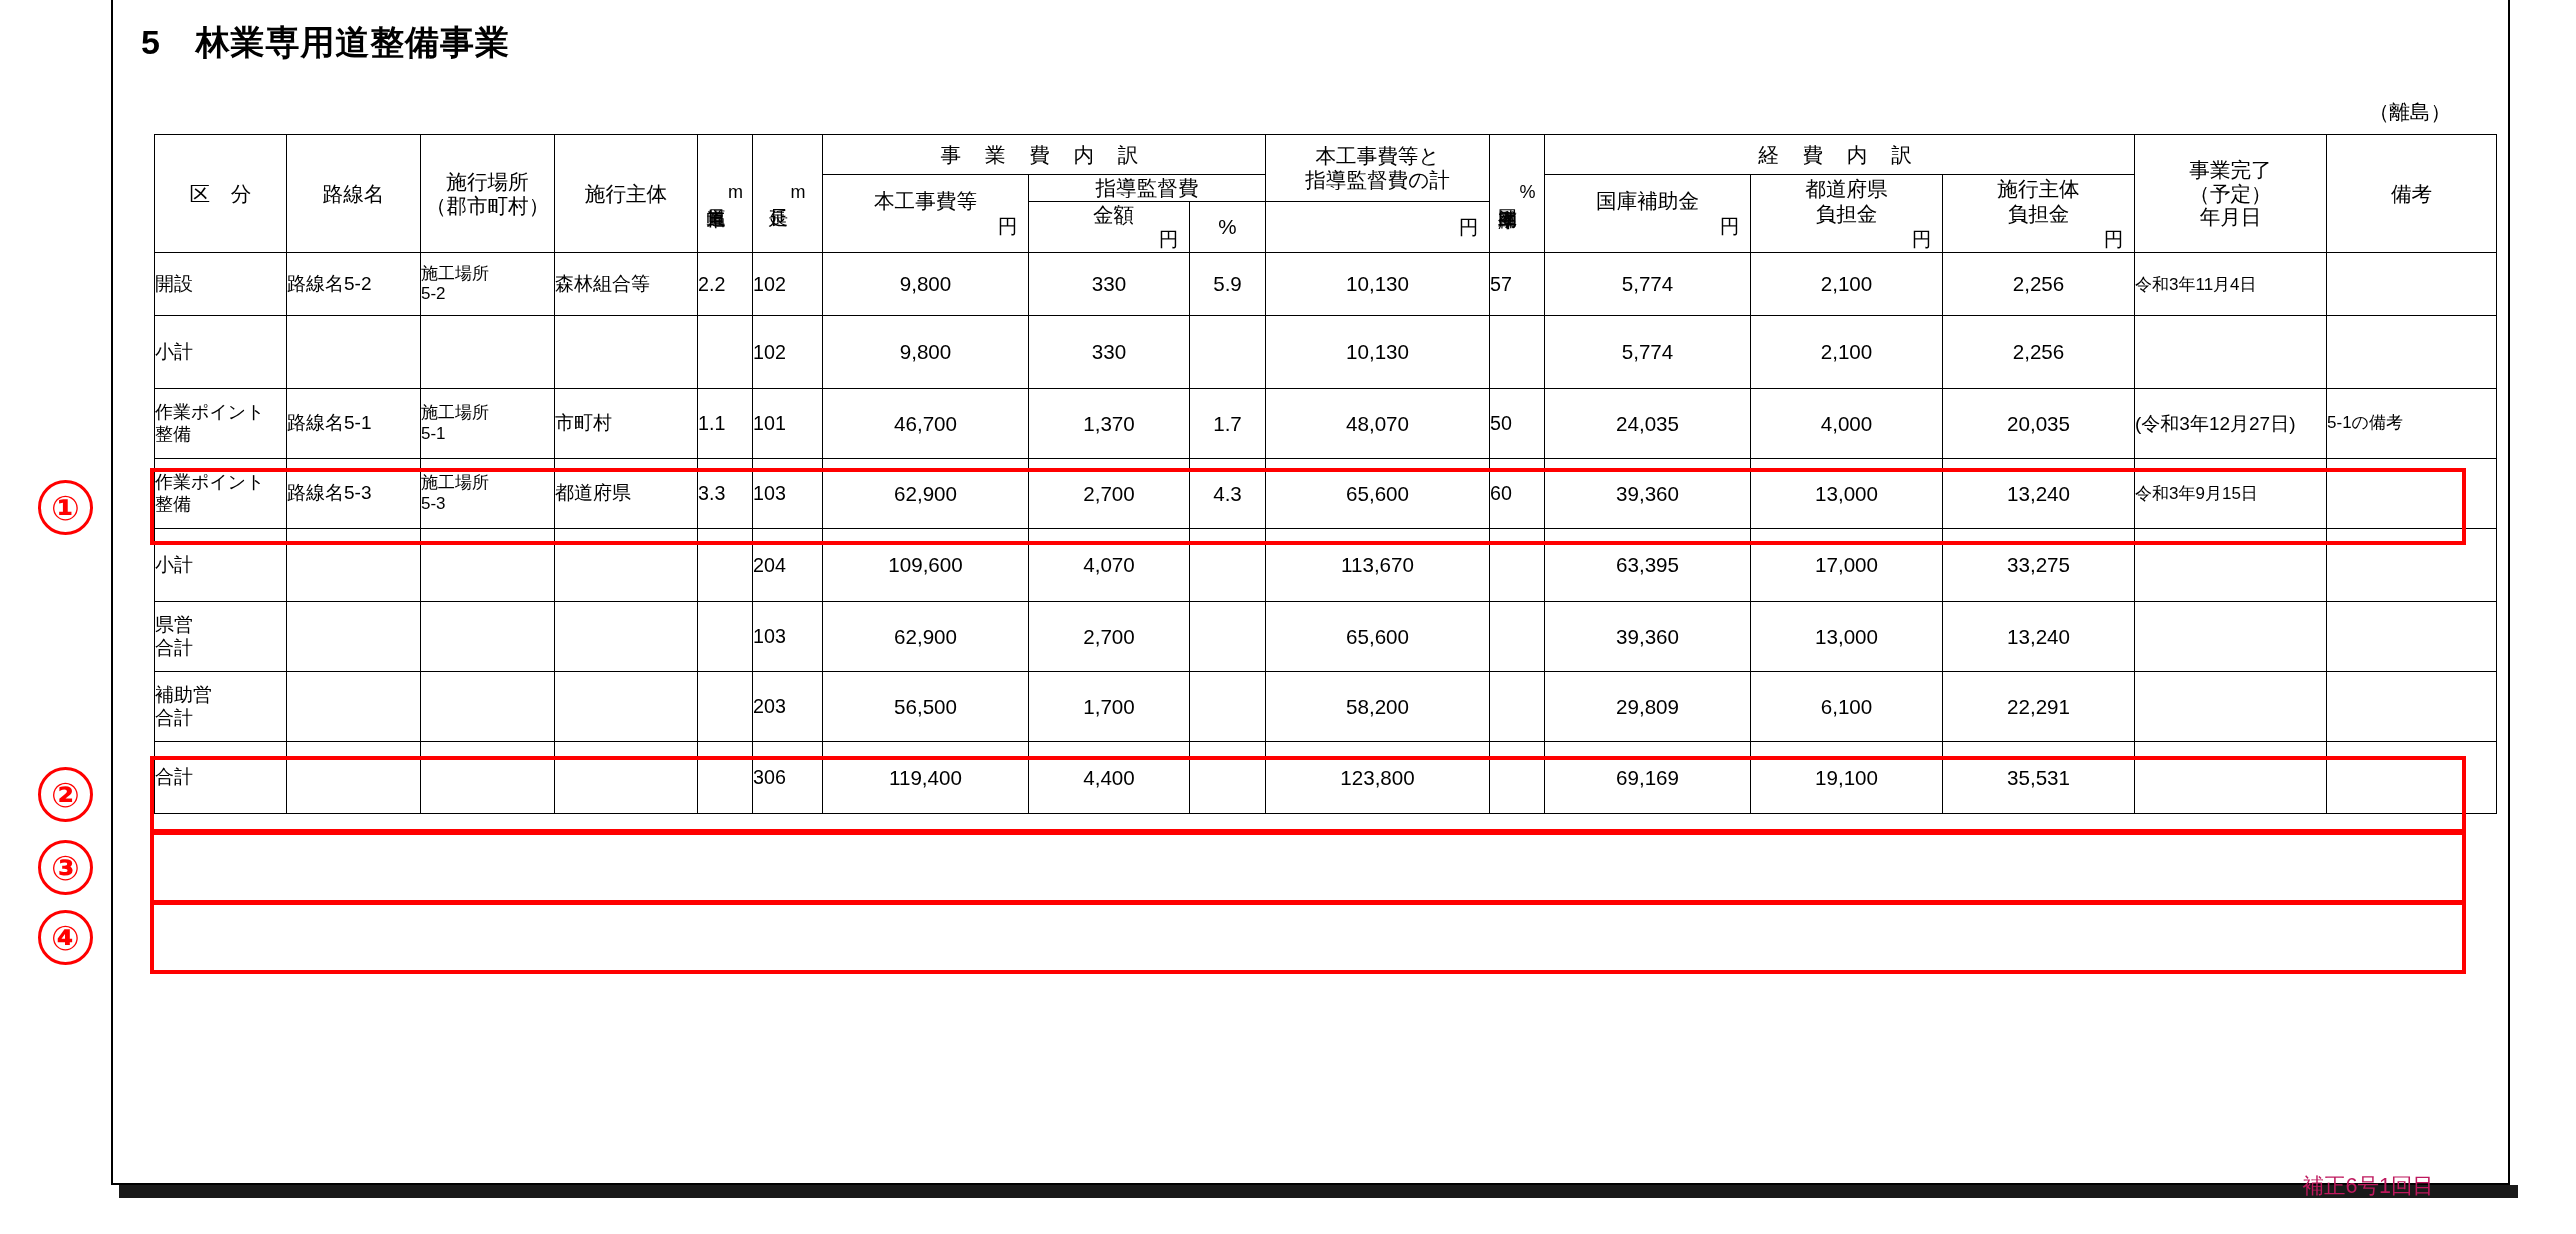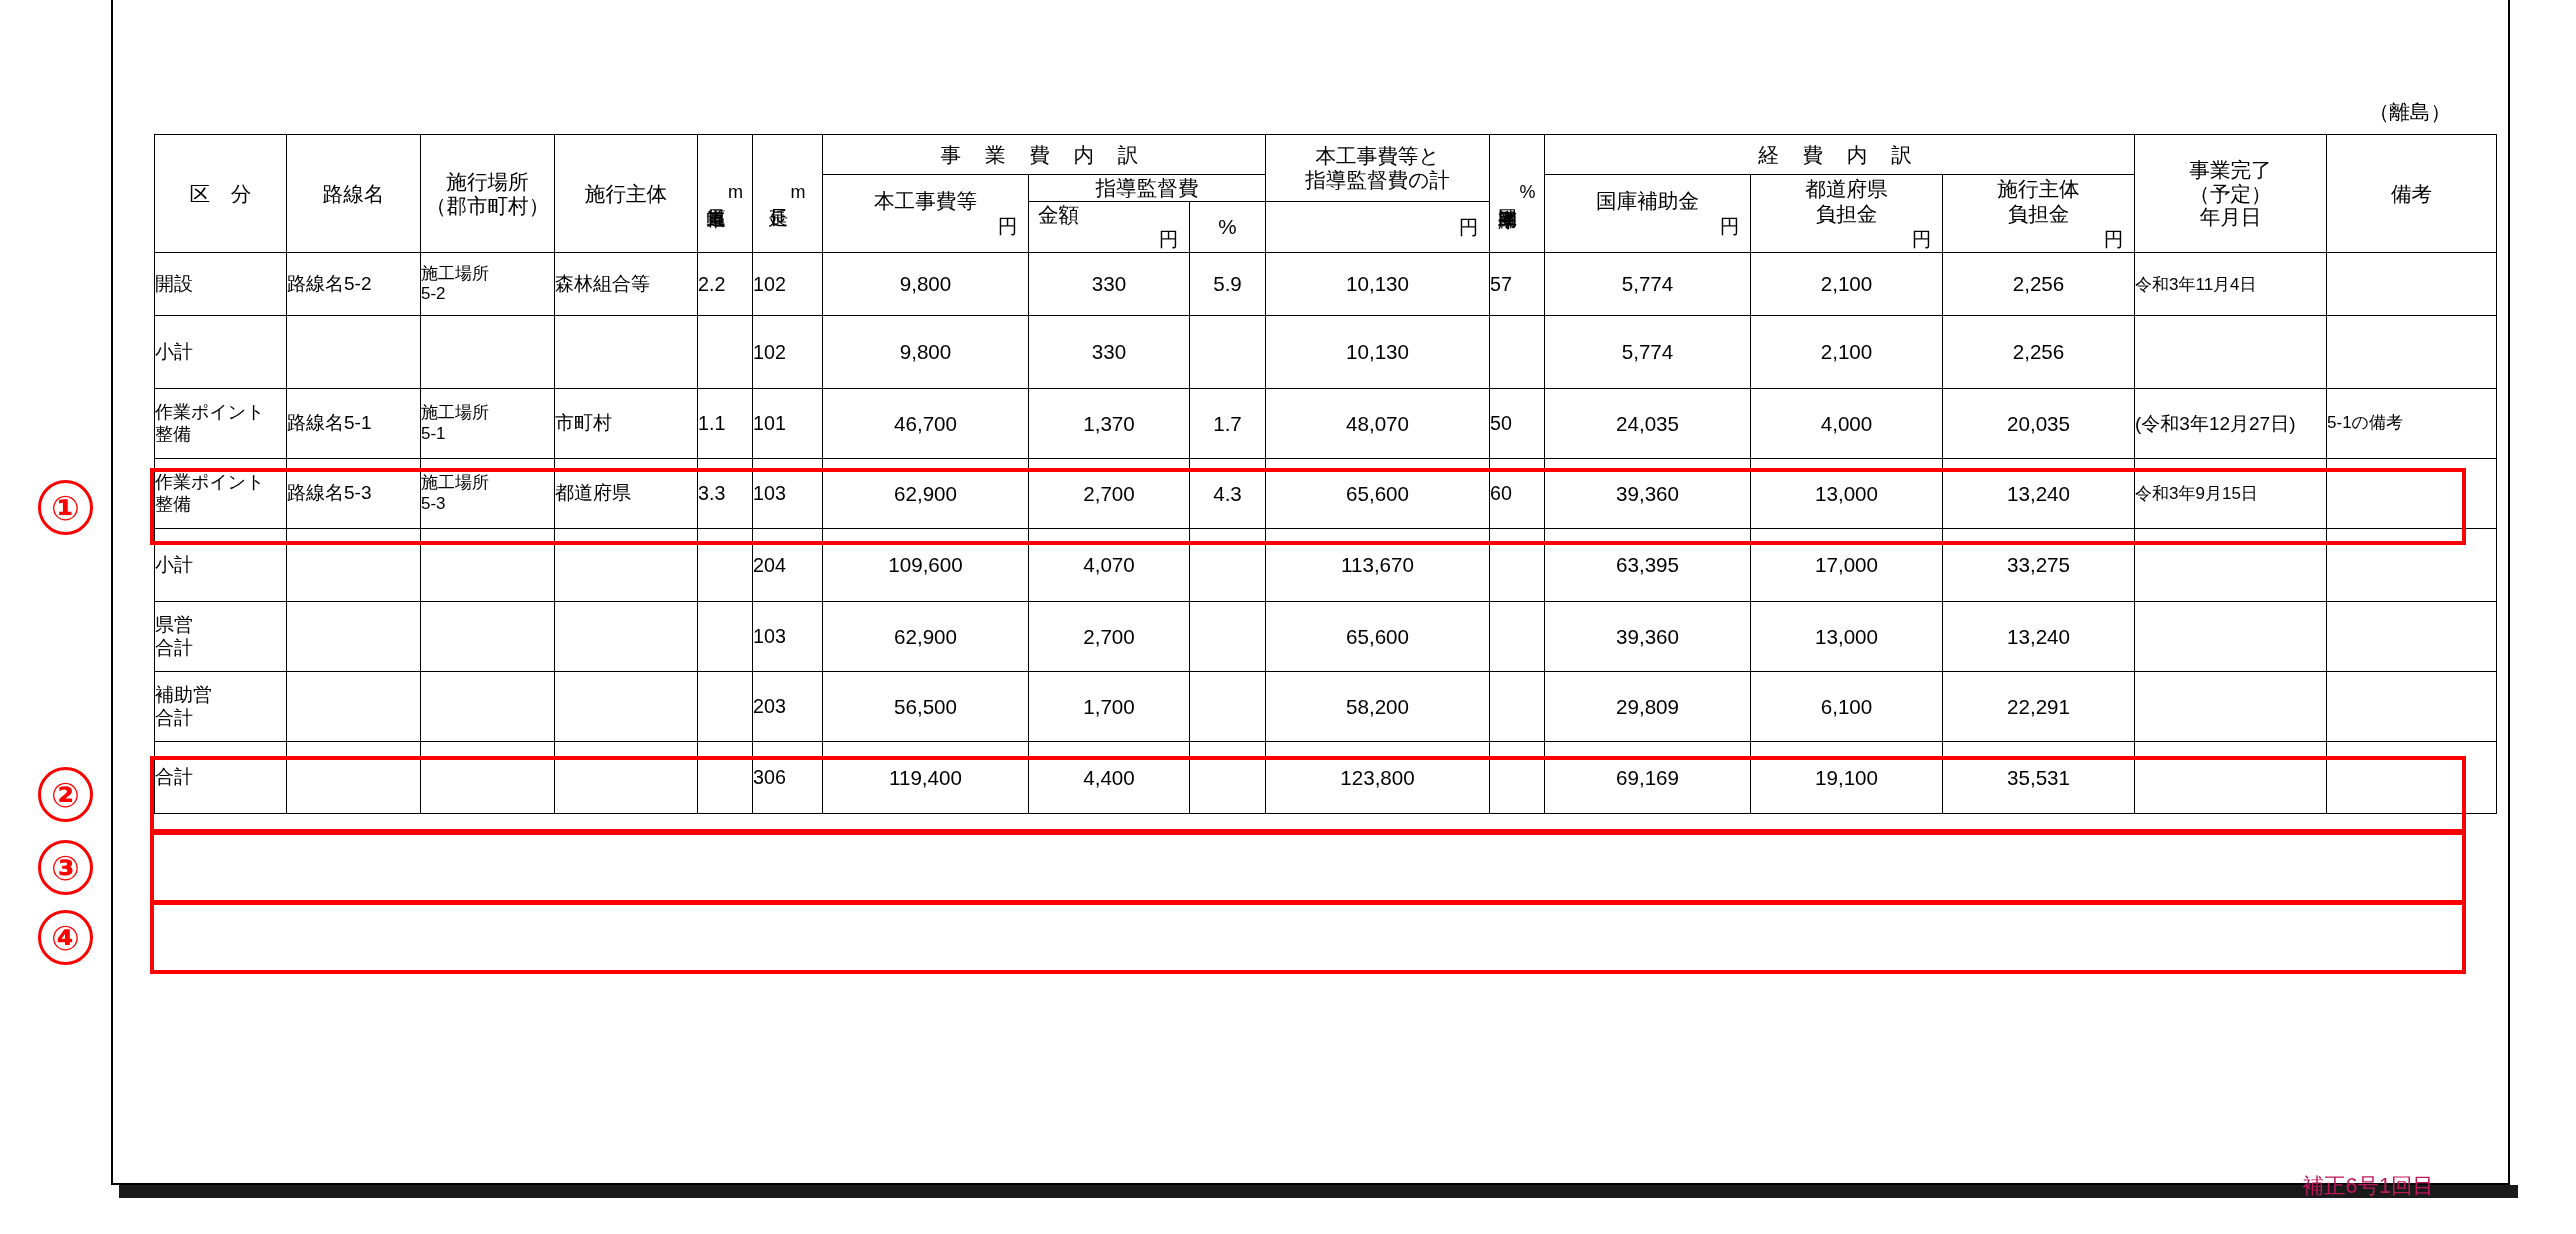--- a/index.html
+++ b/index.html
@@ -162,20 +162,21 @@
   }
 </style>
 </head>
 <body>
 
 <div class="page">
 
   <div class="sheet-shadow"></div>
   <div class="sheet"></div>
 
+  <div class="doc-title">5　林業専用道整備事業</div>
   <div class="note-right">（離島）</div>
   <div class="footer-right">補正6号1回目</div>
 
   <table class="main">
     <colgroup>
       <col style="width:132px">
       <col style="width:134px">
       <col style="width:134px">
       <col style="width:143px">
       <col style="width:55px">
@@ -241,21 +242,21 @@
           <div class="unit-r">円</div>
         </td>
         <td class="hdr" rowspan="2">
           <div style="white-space:pre-line">施行主体
 負担金</div>
           <div class="unit-r">円</div>
         </td>
       </tr>
       <tr>
         <td class="hdr" style="height:50px">
-          <div style="text-align:left;padding-left:9px">金額</div>
+          <div style="text-align:center;padding-left:9px">金額</div>
           <div class="unit-r">円</div>
         </td>
         <td class="hdr">%</td>
         <td class="hdr">
           <div class="unit-r">円</div>
         </td>
       </tr>
     </thead>
     <tbody>
       <tr style="height:63px">

